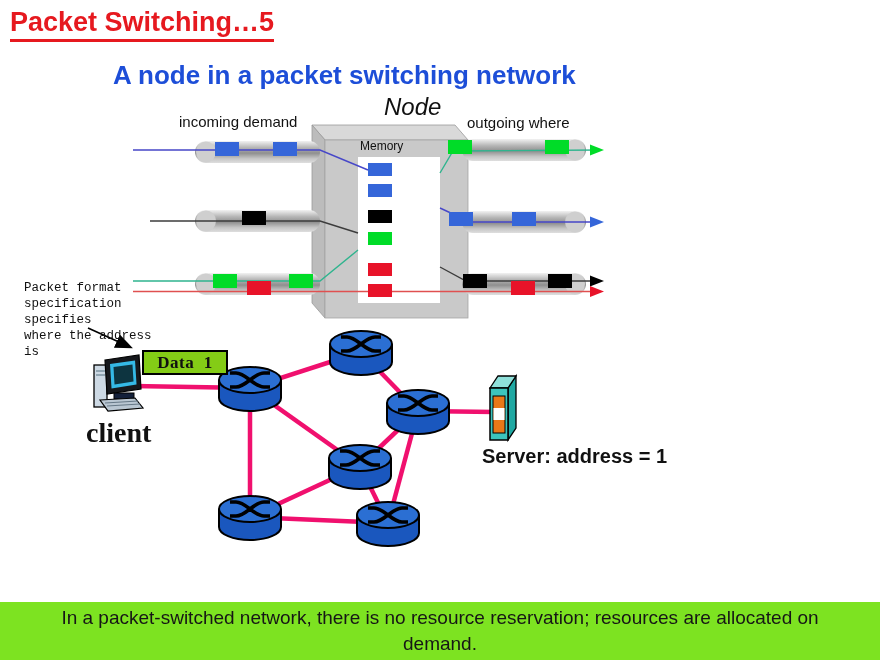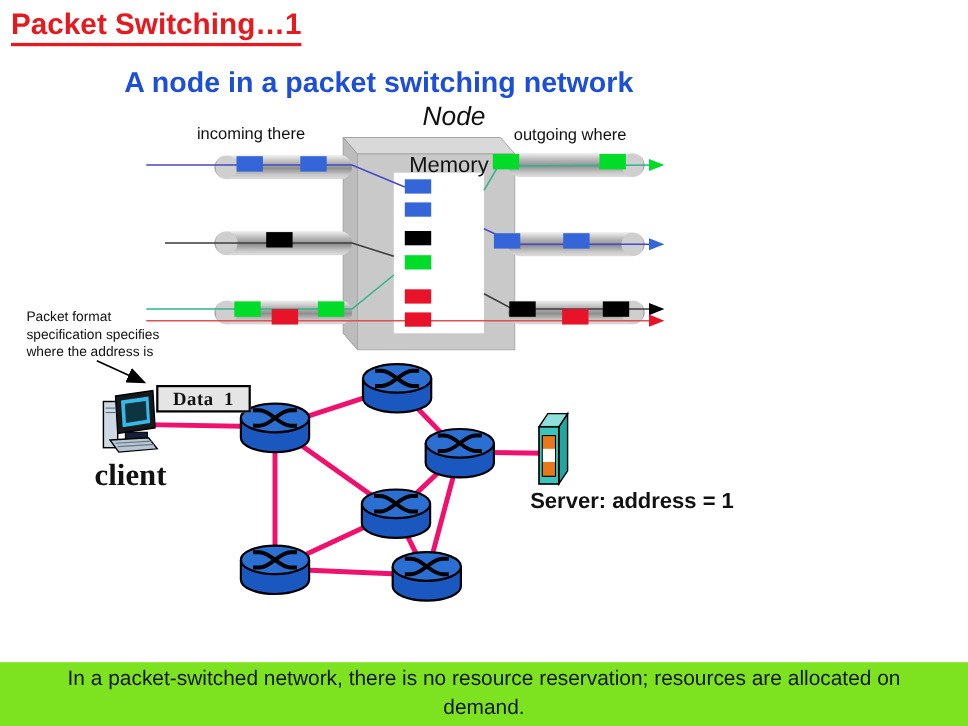--- a/index.html
+++ b/index.html
@@ -13,27 +13,27 @@
   .txt{position:absolute;z-index:2;color:#111;}
   .title{
     left:10px;top:7px;font-size:27px;font-weight:bold;
     color:var(--c-title,#e6191f);border-bottom:3px solid var(--c-title,#e6191f);
     padding-bottom:1px;line-height:1.15;display:inline-block;
   }
   .subtitle{left:113px;top:60px;font-size:26px;font-weight:bold;color:#1d4ed8;}
   .node-label{left:384px;top:93px;font-size:24px;font-style:italic;}
   .incoming-label{left:179px;top:113px;font-size:15px;}
   .outgoing-label{left:467px;top:114px;font-size:15px;}
-  .memory-label{left:360px;top:139px;font-size:20px;margin-left:12px;}
+  .memory-label{left:360px;top:139px;font-size:12px;}
   .annotation{
-    left:24px;top:281px;width:140px;font-family:Liberation Sans, sans-serif;
+    left:24px;top:281px;width:140px;font-family:Liberation Mono, monospace;
     font-size:12.5px;line-height:1.27;white-space:pre-line;
   }
   .data-box{
-    left:142px;top:350px;width:86px;height:25px;background:#e5e5e5;
+    left:142px;top:350px;width:86px;height:25px;background:#84cc16;
     border:2px solid #000;display:flex;align-items:center;justify-content:center;
     font-family:"Liberation Serif",serif;font-weight:bold;font-size:17px;
     white-space:pre;letter-spacing:.5px;
   }
   .client-label{left:86px;top:417px;font-family:"Liberation Serif",serif;font-weight:bold;font-size:28px;}
   .server-label{left:482px;top:445px;font-family:Liberation Sans, sans-serif;font-weight:bold;font-size:20px;}
   .banner{
     left:0;bottom:0;width:880px;height:58px;background:var(--c-banner,#7de321);
     z-index:3;display:flex;align-items:center;justify-content:center;text-align:center;
     font-size:19px;color:#161616;padding:16px 26px;line-height:1.35;
@@ -194,24 +194,24 @@
       <polygon points="508,388 516,376 516,428 508,440" fill="#1fa8a2" stroke="#000" stroke-width="1.3"></polygon>
       <polygon points="490,388 508,388 516,376 498,376" fill="#8fe0da" stroke="#000" stroke-width="1.3"></polygon>
       <rect x="490" y="388" width="18" height="52" fill="var(--server-teal,#3cc4bc)" stroke="#000" stroke-width="1.5"></rect>
       <rect x="493" y="396" width="12" height="37" fill="var(--server-orange,#e87818)" stroke="#000" stroke-width="1"></rect>
       <rect x="493.5" y="408" width="11" height="12" fill="#ffffff"></rect>
     </g>
 
     <line x1="88" y1="328" x2="130" y2="347" stroke="#000" stroke-width="1.6" marker-end="url(#arrB)"></line>
   </svg>
 
-  <div class="txt title">Packet Switching…1</div>
+  <div class="txt title">Packet Switching…5</div>
   <div class="txt subtitle">A node in a packet switching network</div>
   <div class="txt node-label">Node</div>
-  <div class="txt incoming-label">incoming there</div>
+  <div class="txt incoming-label">incoming demand</div>
   <div class="txt outgoing-label">outgoing where</div>
   <div class="txt memory-label">Memory</div>
   <div class="txt annotation">Packet format
 specification specifies
 where the address is</div>
   <div class="txt data-box">Data  1</div>
   <div class="txt client-label">client</div>
   <div class="txt server-label">Server: address = 1</div>
   <div class="abs banner">In a packet-switched network, there is no resource reservation; resources are allocated on demand.</div>
 </div>

